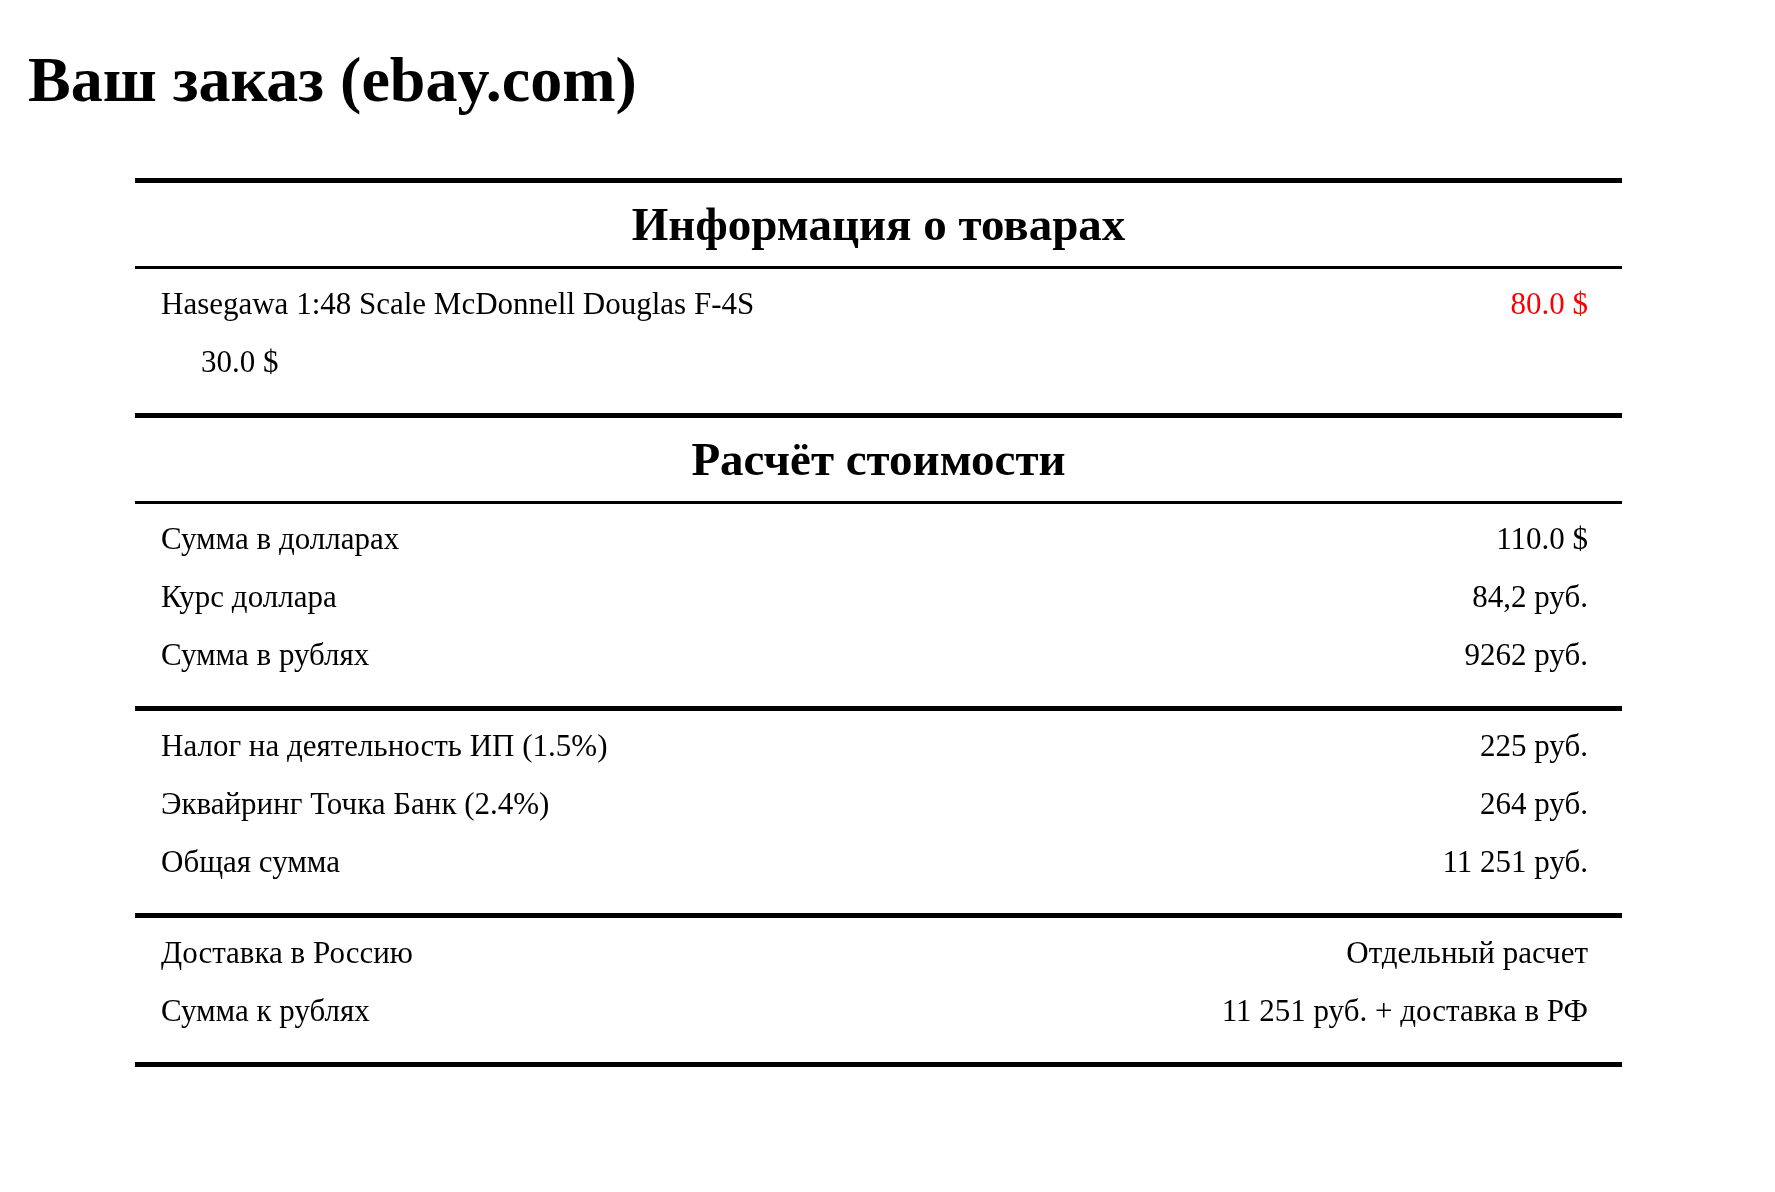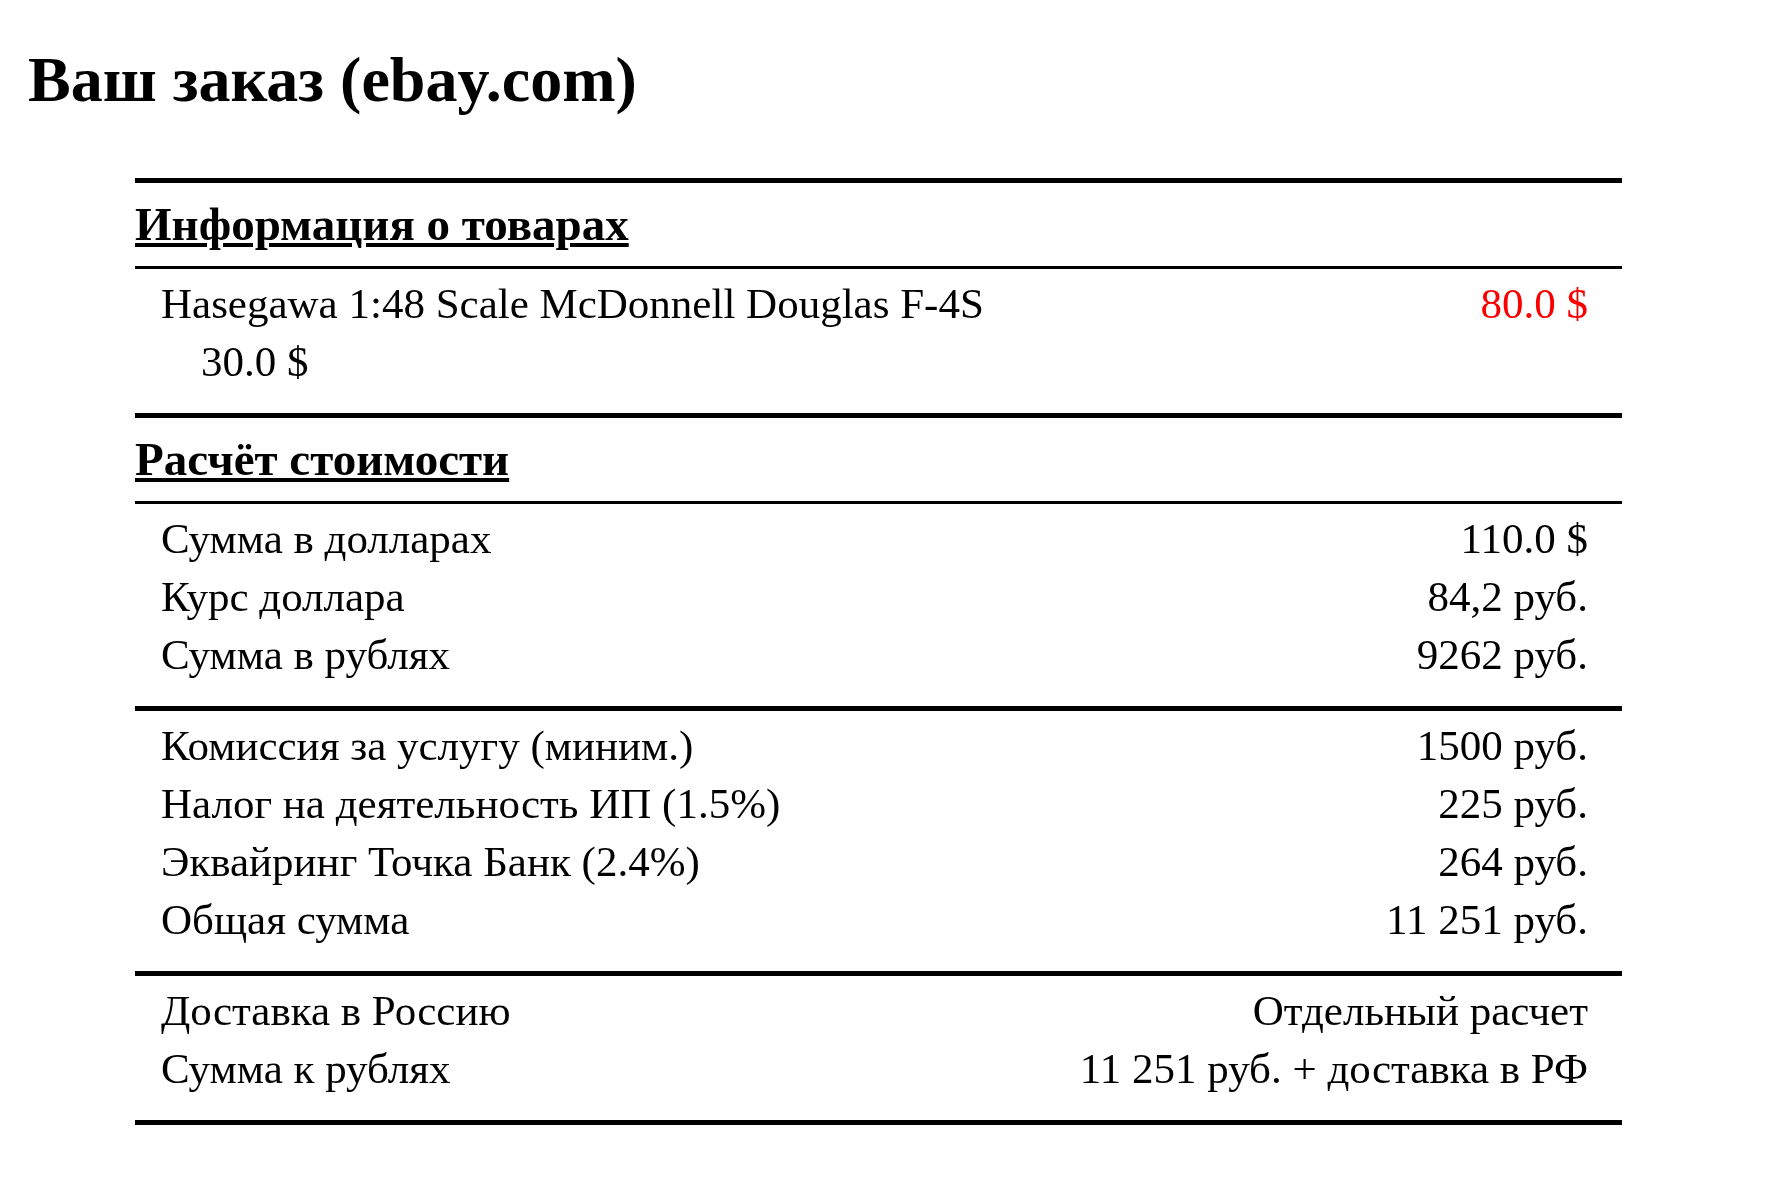--- a/index.html
+++ b/index.html
@@ -27,36 +27,35 @@
     margin: 58px 0 0 135px;
     width: 1487px;
   }
   .rule {
     width: 100%;
     background: var(--rule-color, #000000);
   }
   .rule.heavy { height: 5px; }
   .rule.light { height: 3px; }
   .section-header {
-    text-align: left;
+    text-align: center;
     font-weight: 700;
     font-size: 47px;
     line-height: 58px;
     padding: 12px 0 13px 0;
-    text-decoration: underline;
   }
   .rows {
     padding: 6px 0 22px 0;
   }
   .row {
     display: flex;
     justify-content: space-between;
     align-items: flex-end;
     padding: 0 34px 0 26px;
-    font-size: 43px;
+    font-size: 31px;
     line-height: 58px;
   }
   .row .label { text-align: left; white-space: nowrap; }
   .row .value { text-align: right; white-space: nowrap; margin-left: 40px; }
   .italic { font-style: italic; }
   .bold { font-weight: 400; }
   .red { color: var(--accent-red, #fa0000); }
 </style>
 </head>
 <body style="background: rgb(255, 255, 255); color: rgb(0, 0, 0);">
@@ -99,24 +98,20 @@
     <div class="row">
       <span class="label">Сумма в рублях</span>
       <span class="value">9262 руб.</span>
     </div>
   </div>
 
   <div class="rule heavy"></div>
 
   <div class="rows">
     <div class="row">
-      <span class="label">Комиссия за услугу (миним.)</span>
-      <span class="value">1500 руб.</span>
-    </div>
-    <div class="row">
       <span class="label">Налог на деятельность ИП (1.5%)</span>
       <span class="value">225 руб.</span>
     </div>
     <div class="row">
       <span class="label">Эквайринг Точка Банк (2.4%)</span>
       <span class="value">264 руб.</span>
     </div>
     <div class="row">
       <span class="label">Общая сумма</span>
       <span class="value">11 251 руб.</span>

